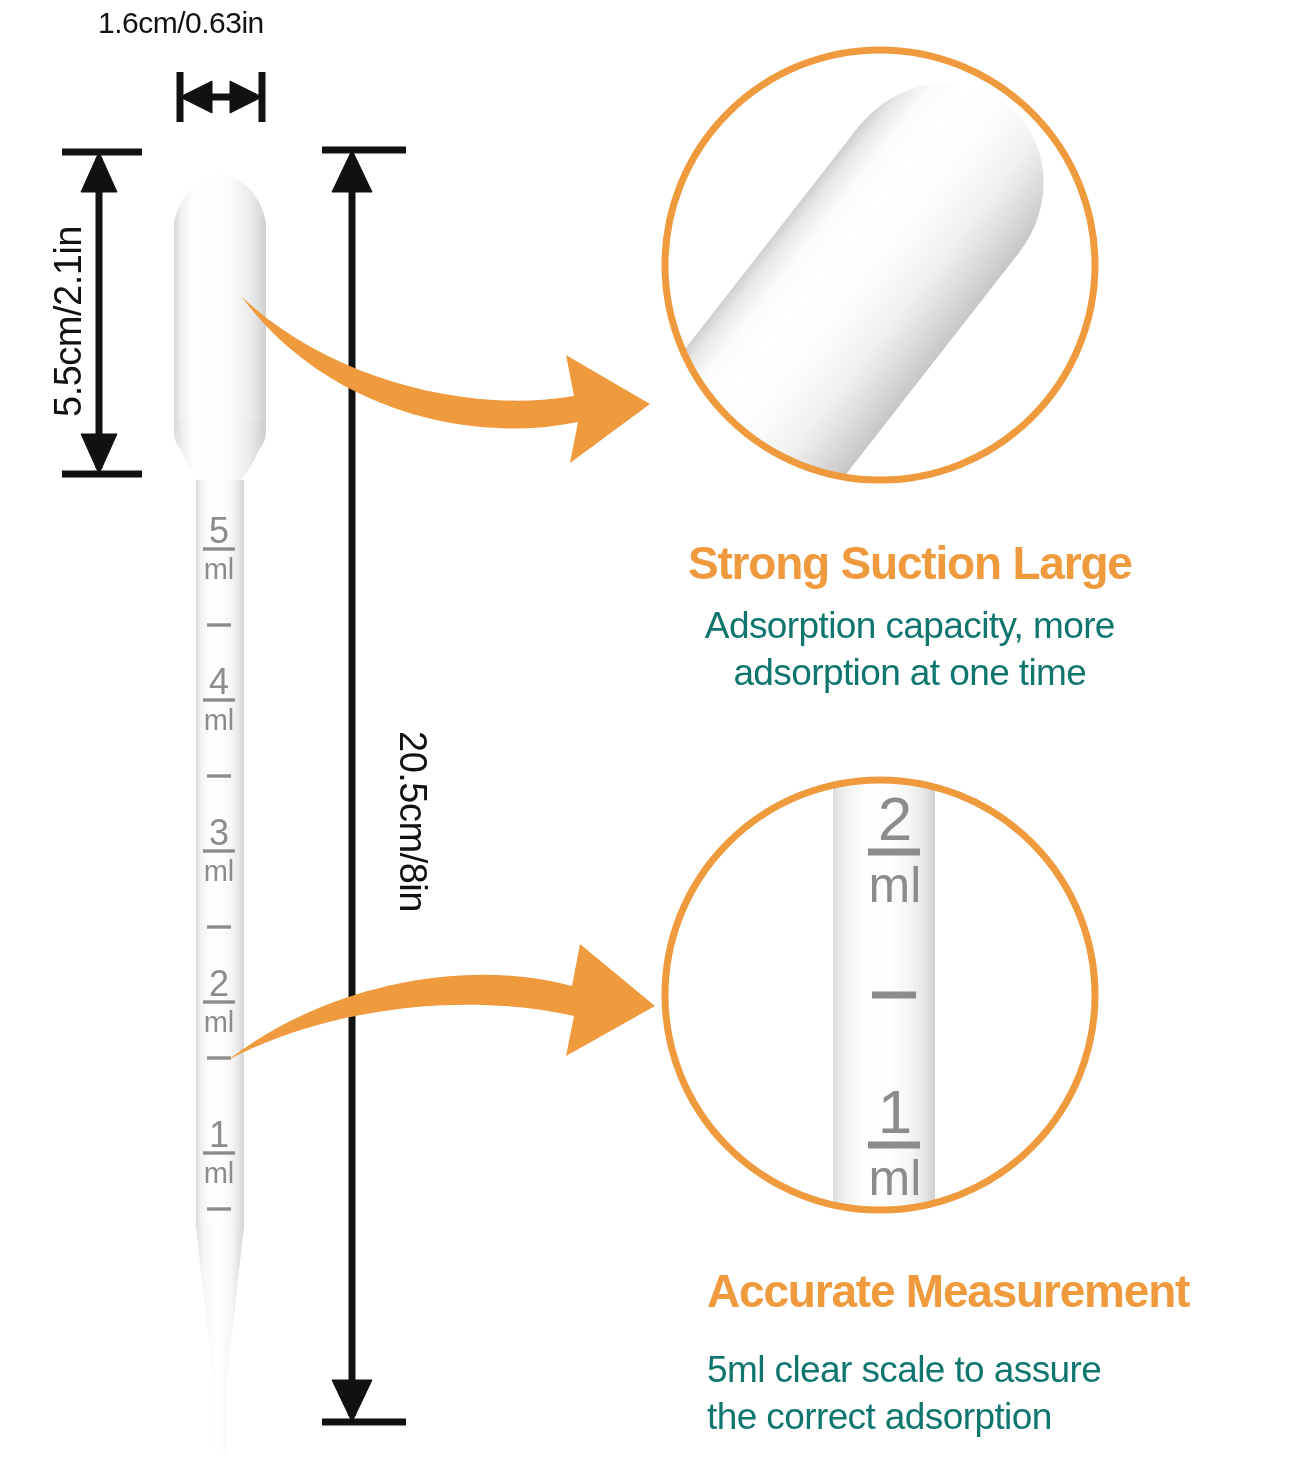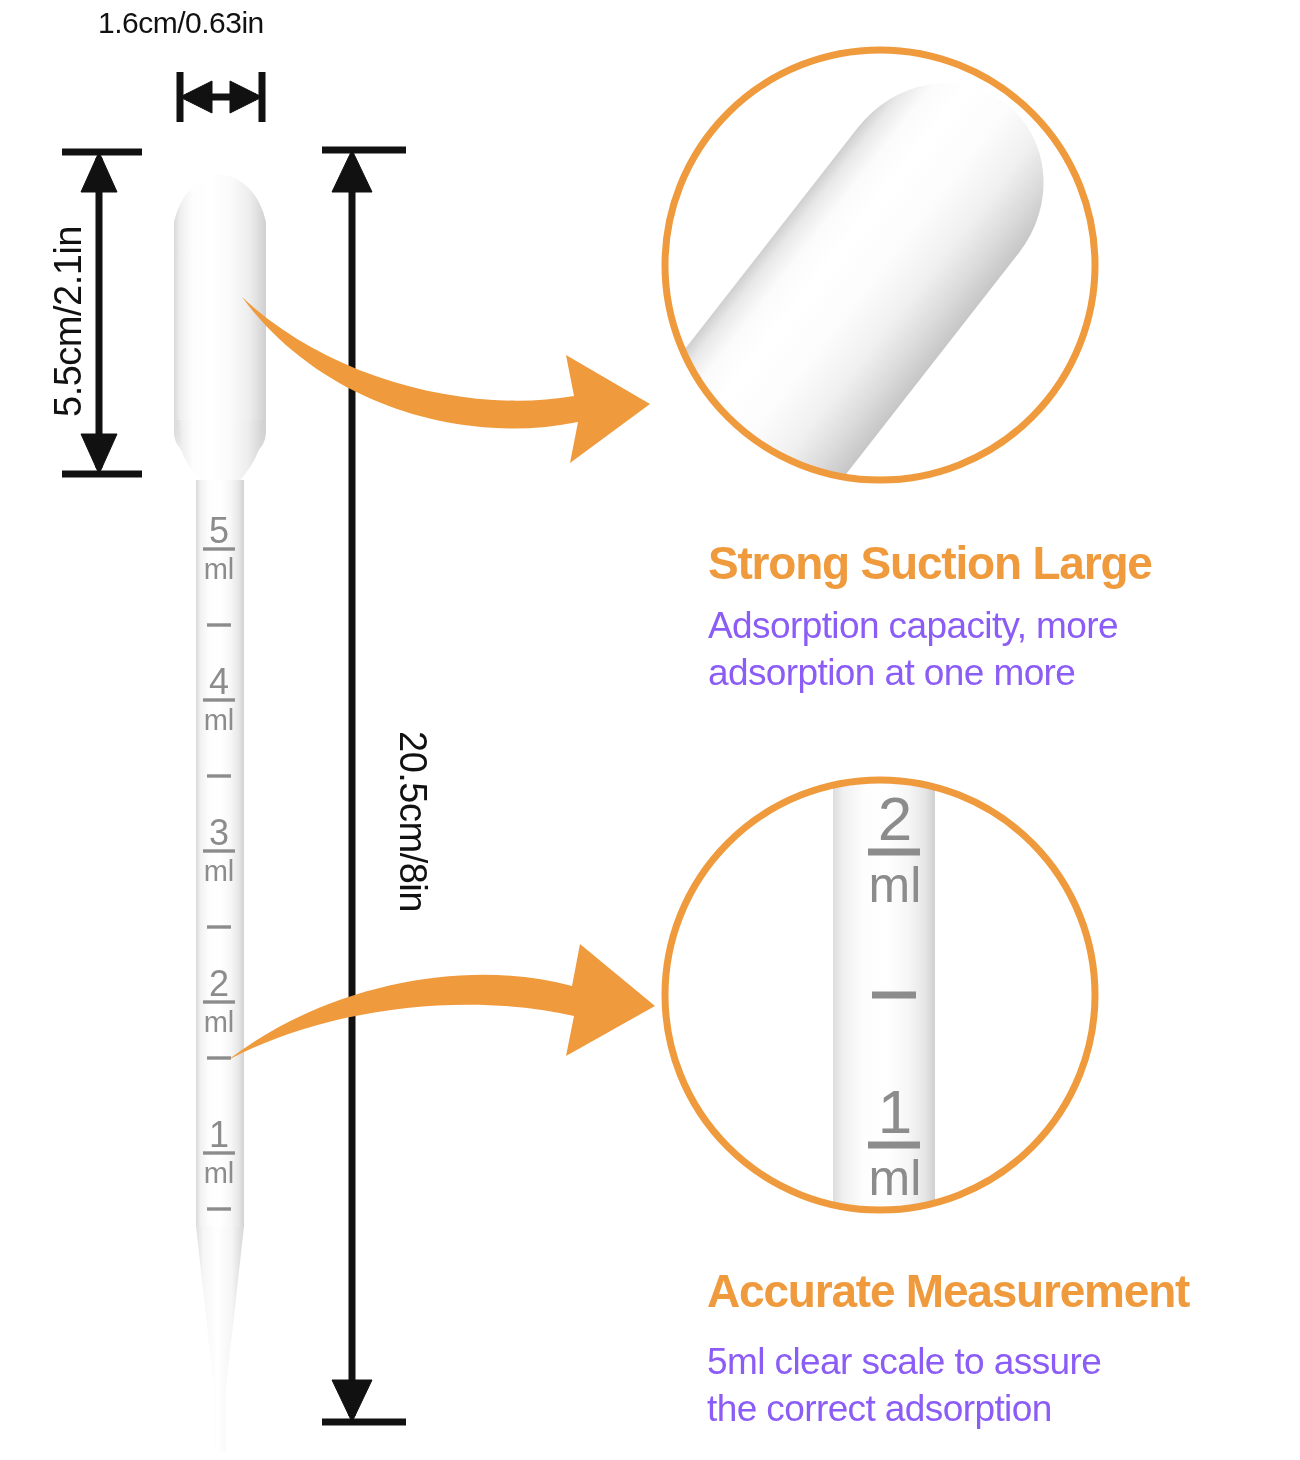--- a/index.html
+++ b/index.html
@@ -56,28 +56,28 @@
     font-family: "Liberation Sans", sans-serif;
     font-weight: bold;
     font-size: 46px;
     color: #EF9A3D;
     letter-spacing: -1.2px;
     white-space: nowrap;
   }
   .feature-body {
     font-family: "Liberation Sans", sans-serif;
     font-size: 37px;
-    color: #8b5cf6;
+    color: #0f766e;
     line-height: 1.28;
     letter-spacing: -0.6px;
   }
-  #feature1 { left: 708px; top: 536px; }
+  #feature1 { left: 688px; top: 536px; text-align: center; }
   #feature1 .feature-body { margin-top: 12px; }
   #feature2 { left: 707px; top: 1264px; }
-  #feature2 .feature-body { margin-top: 20px; }
+  #feature2 .feature-body { margin-top: 28px; }
 
   
   #art {
     position: absolute;
     left: 0; top: 0;
     width: 1300px;
     height: 1460px;
   }
 </style>
 </head>
@@ -280,21 +280,21 @@
   <div class="abs dim-label" id="width-label">1.6cm/0.63in</div>
 
   <div class="abs dim-label" id="height-label-left">5.5cm/2.1in</div>
 
   <div class="abs dim-label" id="height-label-center">20.5cm/8in</div>
 
   <div class="abs" id="feature1">
     <div class="feature-title">Strong Suction Large</div>
     <div class="feature-body">
       <div>Adsorption capacity, more</div>
-      <div>adsorption at one more</div>
+      <div>adsorption at one time</div>
     </div>
   </div>
 
   <div class="abs" id="feature2">
     <div class="feature-title">Accurate Measurement</div>
     <div class="feature-body">
       <div>5ml clear scale to assure</div>
       <div>the correct adsorption</div>
     </div>
   </div>

